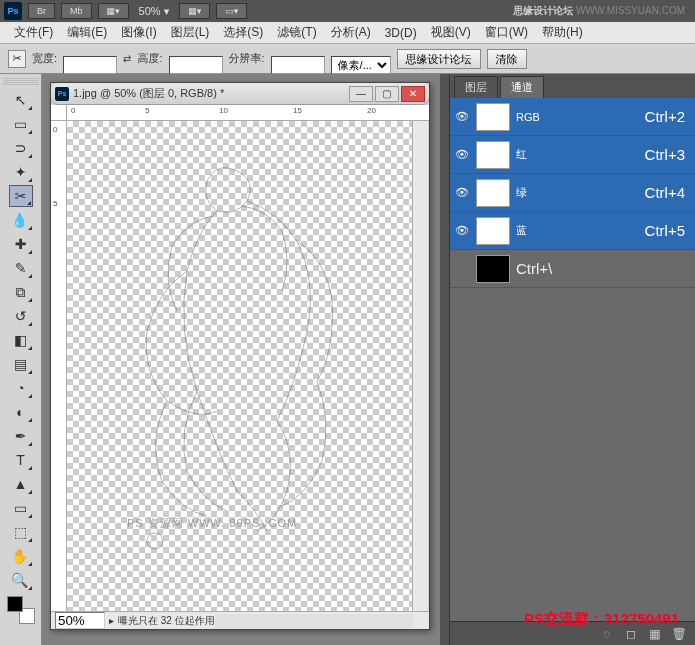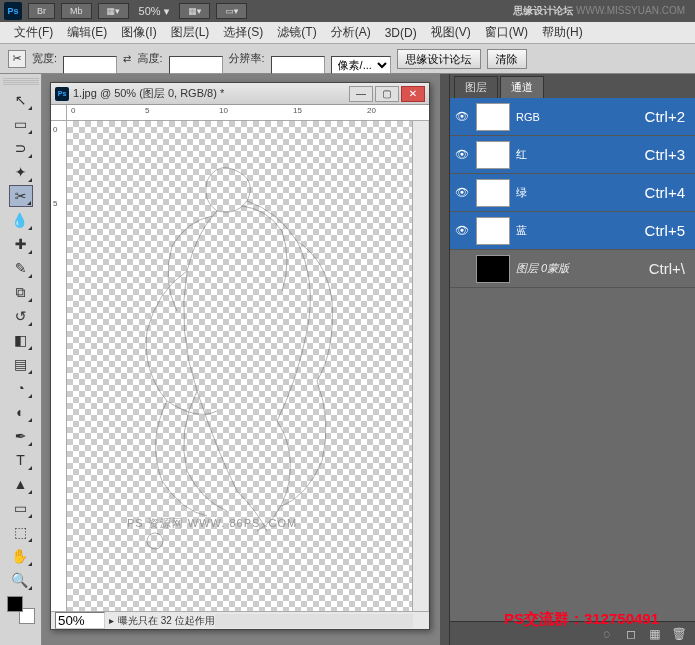--- a/index.html
+++ b/index.html
@@ -27,21 +27,21 @@
 .tool-grip { width: 36px; height: 8px; background: repeating-linear-gradient(#bbb,#bbb 1px,#d4d4d4 1px,#d4d4d4 2px); margin-bottom: 2px; }
 .tool { width: 24px; height: 22px; display: flex; align-items: center; justify-content: center; margin: 1px 0; font-size: 14px; color: #333; position: relative; cursor: default; }
 .tool.active { background: #a8b8d0; border: 1px solid #556; }
 .tool-corner::after { content:''; position:absolute; right:1px; bottom:1px; border:2px solid transparent; border-right-color:#333; border-bottom-color:#333; }
 .color-swatches { margin-top: 4px; position: relative; width: 28px; height: 28px; }
 .swatch-fg { position:absolute; top:0; left:0; width:16px; height:16px; background:#000; border:1px solid #888; }
 .swatch-bg { position:absolute; bottom:0; right:0; width:16px; height:16px; background:#fff; border:1px solid #888; }
 
 .canvas-area { flex: 1; background: #808080; display: flex; align-items: flex-start; justify-content: flex-start; padding: 8px; position: relative; }
 .doc-window { width: 380px; background: #d4d4d4; border: 1px solid #444; box-shadow: 2px 2px 6px rgba(0,0,0,0.4); }
-.doc-titlebar { background: linear-gradient(#e8e8e8,#d0d0d0); height: 22px; display: flex; align-items: center; padding: 0 4px; gap: 4px; border-bottom: 1px solid #999; }
+.doc-titlebar { background: linear-gradient(#e8e8e8,#d0d0d0); height: 22px; display: flex; align-items: center; padding: 0 4px; gap: 4px; border-bottom: 1px solid #999; border-radius: 7px; }
 .doc-ps-icon { width:14px; height:14px; background:#001e36; color:#31a8ff; font-size:7px; font-weight:bold; display:flex; align-items:center; justify-content:center; border-radius:2px; }
 .doc-title { flex: 1; font-size: 11px; }
 .win-btns { display: flex; gap: 2px; }
 .win-btn { width: 24px; height: 16px; font-size: 10px; display:flex; align-items:center; justify-content:center; border:1px solid #999; background:#e0e0e0; }
 .win-close { background: #d9534f; color: #fff; border-color:#a33; }
 
 .ruler-corner { width: 16px; height: 16px; background: #fff; border-right:1px solid #aaa; border-bottom:1px solid #aaa; }
 .ruler-h { height: 16px; background: #fff; border-bottom:1px solid #aaa; position:relative; font-size:8px; overflow:hidden; }
 .ruler-v { width: 16px; background: #fff; border-right:1px solid #aaa; position:relative; font-size:8px; overflow:hidden; }
 .ruler-row { display:flex; }
@@ -75,21 +75,21 @@
 .ch-thumb.dark { background: #000; }
 .ch-name { flex:1; font-size: 11px; font-style: italic; }
 .channel-row.selected .ch-name { font-style: normal; }
 .ch-shortcut { font-size: 15px; margin-right: 6px; }
 .channel-row:not(.selected) .ch-name { color:#eee; }
 .channel-row:not(.selected) .ch-shortcut { color:#eee; }
 
 .panel-footer { height: 24px; background: #535353; border-top:1px solid #333; display:flex; justify-content:flex-end; align-items:center; gap:8px; padding: 0 8px; }
 .pf-icon { width:16px; height:16px; color:#ccc; font-size:12px; display:flex; align-items:center; justify-content:center; }
 
-.qq-group { position:absolute; right: 36px; bottom: 16px; color: #ff0020; font-size: 15px; font-weight: bold; }
+.qq-group { position:absolute; right: 16px; bottom: 16px; color: #ff0020; font-size: 15px; font-weight: bold; }
 
 .swap-arrows { font-size: 10px; }
 .ruler-num { position:absolute; top:1px; font-size:8px; color:#555; }
 </style>
 </head>
 <body>
 
 <div class="top-bar">
   <div class="ps-logo">Ps</div>
   <div class="top-btn">Br</div>
@@ -246,21 +246,20 @@
           </div>
           <div class="channel-row selected">
             <div class="ch-eye">👁</div>
             <div class="ch-thumb"></div>
             <div class="ch-name">蓝</div>
             <div class="ch-shortcut">Ctrl+5</div>
           </div>
           <div class="channel-row">
             <div class="ch-eye"></div>
             <div class="ch-thumb dark"></div>
-            <div class="ch-name">图层 0蒙版</div>
             <div class="ch-shortcut">Ctrl+\</div>
           </div>
         </div>
       <div class="panel-footer">
         <div class="pf-icon">◌</div>
         <div class="pf-icon">◻</div>
         <div class="pf-icon">▦</div>
         <div class="pf-icon">🗑</div>
       </div>
     </div>

